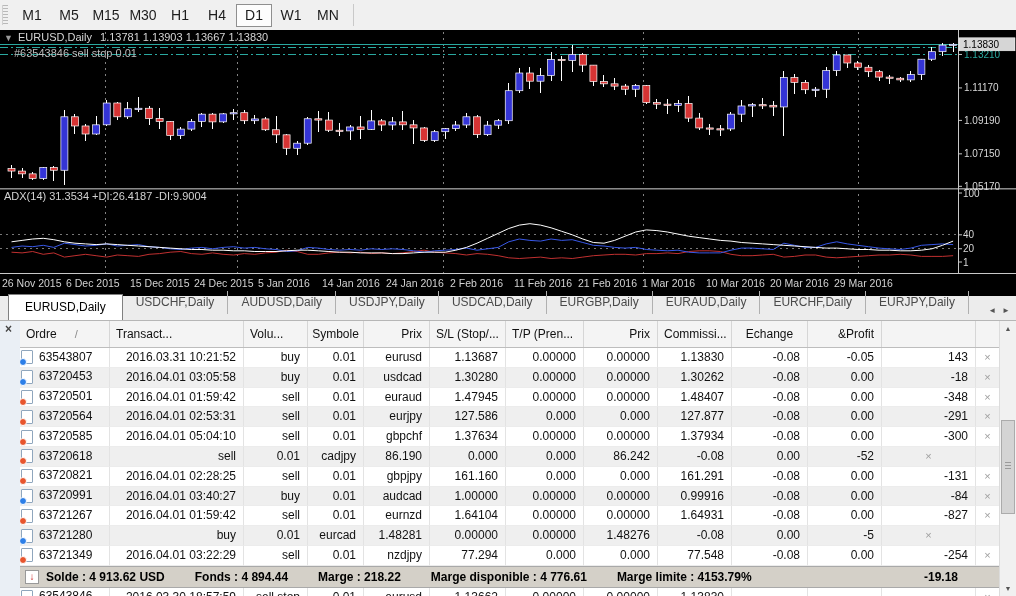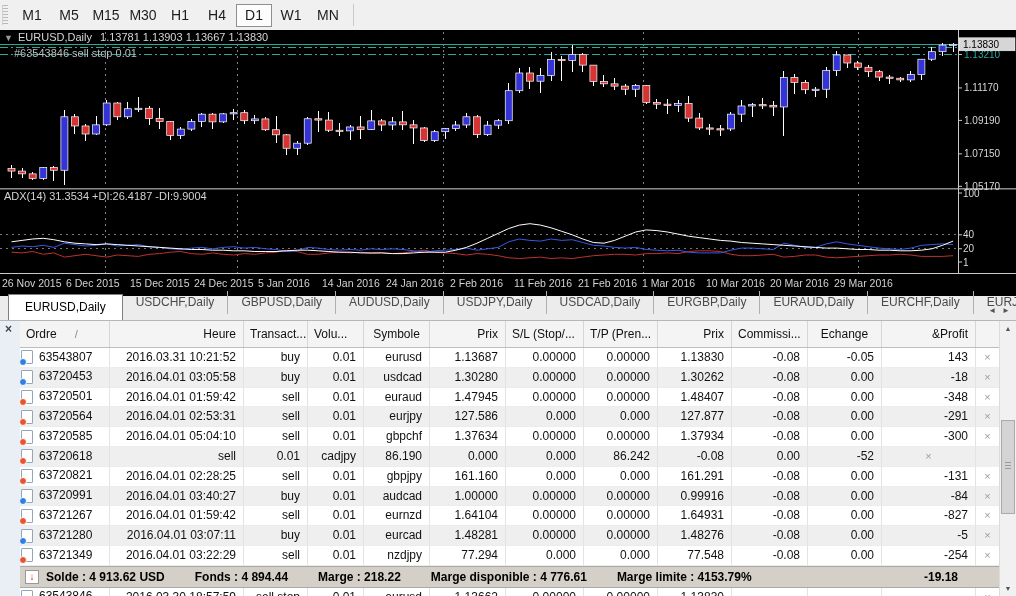--- a/index.html
+++ b/index.html
@@ -341,42 +341,40 @@
       <span style="margin-left:5px;">1.13781 1.13903 1.13667 1.13830</span>
     </div>
     <div class="ovl ct2">#63543846 sell stop 0.01</div>
     <div class="ovl adxlab">ADX(14) 31.3534 +DI:26.4187 -DI:9.9004</div>
   </div>
 
   <div class="tabsbar">
     <div id="tabs" style="display:flex;align-items:flex-end;">
         <div class="tab active first">EURUSD,Daily</div>
         <div class="tab">USDCHF,Daily</div>
-        <div class="tab">GBPUSD,Daily</div>
         <div class="tab">AUDUSD,Daily</div>
         <div class="tab">USDJPY,Daily</div>
         <div class="tab">USDCAD,Daily</div>
         <div class="tab">EURGBP,Daily</div>
         <div class="tab">EURAUD,Daily</div>
         <div class="tab">EURCHF,Daily</div>
         <div class="tab">EURJPY,Daily</div>
       </div>
     <div class="tab-arrows">
       <span>◄</span><span>►</span>
     </div>
   </div>
 
   <div class="termwrap">
     <div class="gutter">
       <span class="close-x">×</span>
     </div>
     <div class="grid-wrap">
       <div class="thead" id="thead">
           <div class="hcell cl"><span>Ordre</span><span class="sort">/</span></div>
-          <div class="hcell cr"><span>Heure</span></div>
           <div class="hcell cl"><span>Transact...</span></div>
           <div class="hcell cl"><span>Volu...</span></div>
           <div class="hcell cc"><span>Symbole</span></div>
           <div class="hcell cr"><span>Prix</span></div>
           <div class="hcell cl"><span>S/L (Stop/...</span></div>
           <div class="hcell cl"><span>T/P (Pren...</span></div>
           <div class="hcell cr"><span>Prix</span></div>
           <div class="hcell cl"><span>Commissi...</span></div>
           <div class="hcell cc"><span>Echange</span></div>
           <div class="hcell cr"><span>&amp;Profit</span></div>
@@ -542,21 +540,20 @@
             <div class="cell cr"><span>-0.08</span></div>
             <div class="cell cr"><span>0.00</span></div>
             <div class="cell cr"><span>-827</span></div>
             <div class="cell rowx"><span>×</span></div>
           </div>
           <div class="trow buy alt">
             <div class="cell cl ordcell">
               <span class="doc"></span>
               <span>63721280</span>
             </div>
-            <div class="cell cr"><span>2016.04.01 03:07:11</span></div>
             <div class="cell cr"><span>buy</span></div>
             <div class="cell cr"><span>0.01</span></div>
             <div class="cell cr"><span>eurcad</span></div>
             <div class="cell cr"><span>1.48281</span></div>
             <div class="cell cr"><span>0.00000</span></div>
             <div class="cell cr"><span>0.00000</span></div>
             <div class="cell cr"><span>1.48276</span></div>
             <div class="cell cr"><span>-0.08</span></div>
             <div class="cell cr"><span>0.00</span></div>
             <div class="cell cr"><span>-5</span></div>

